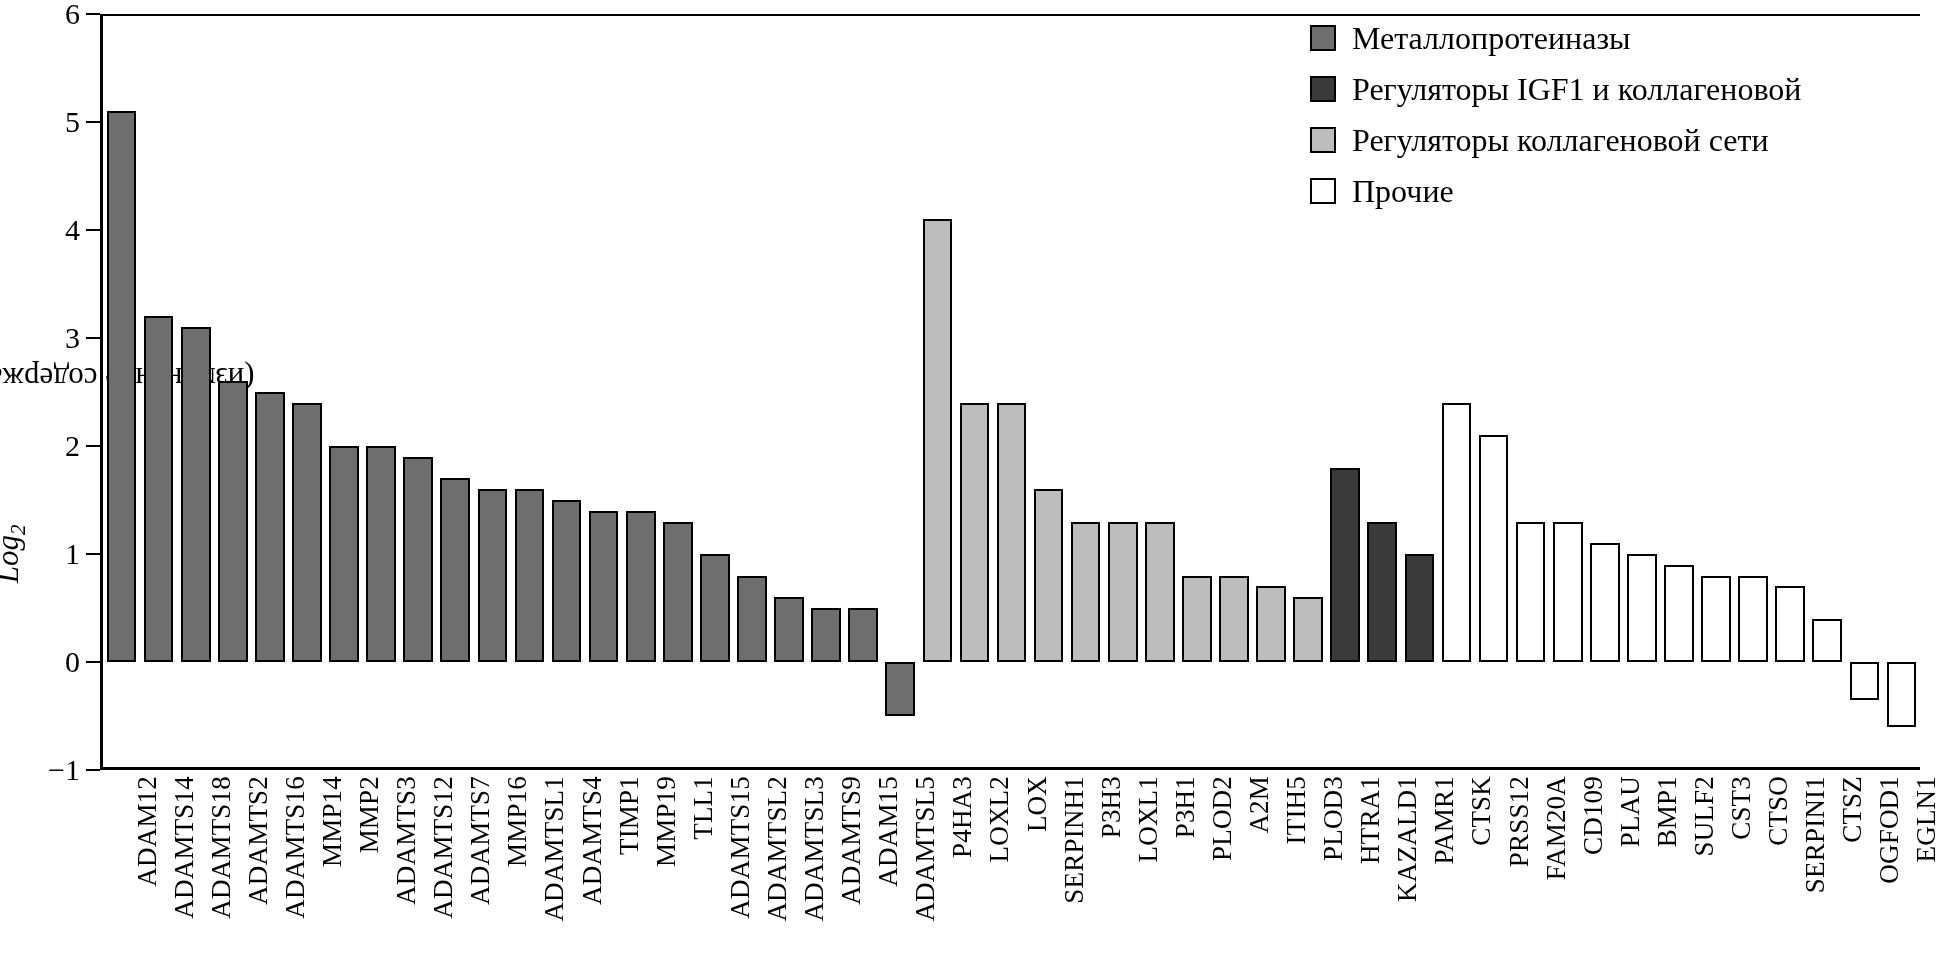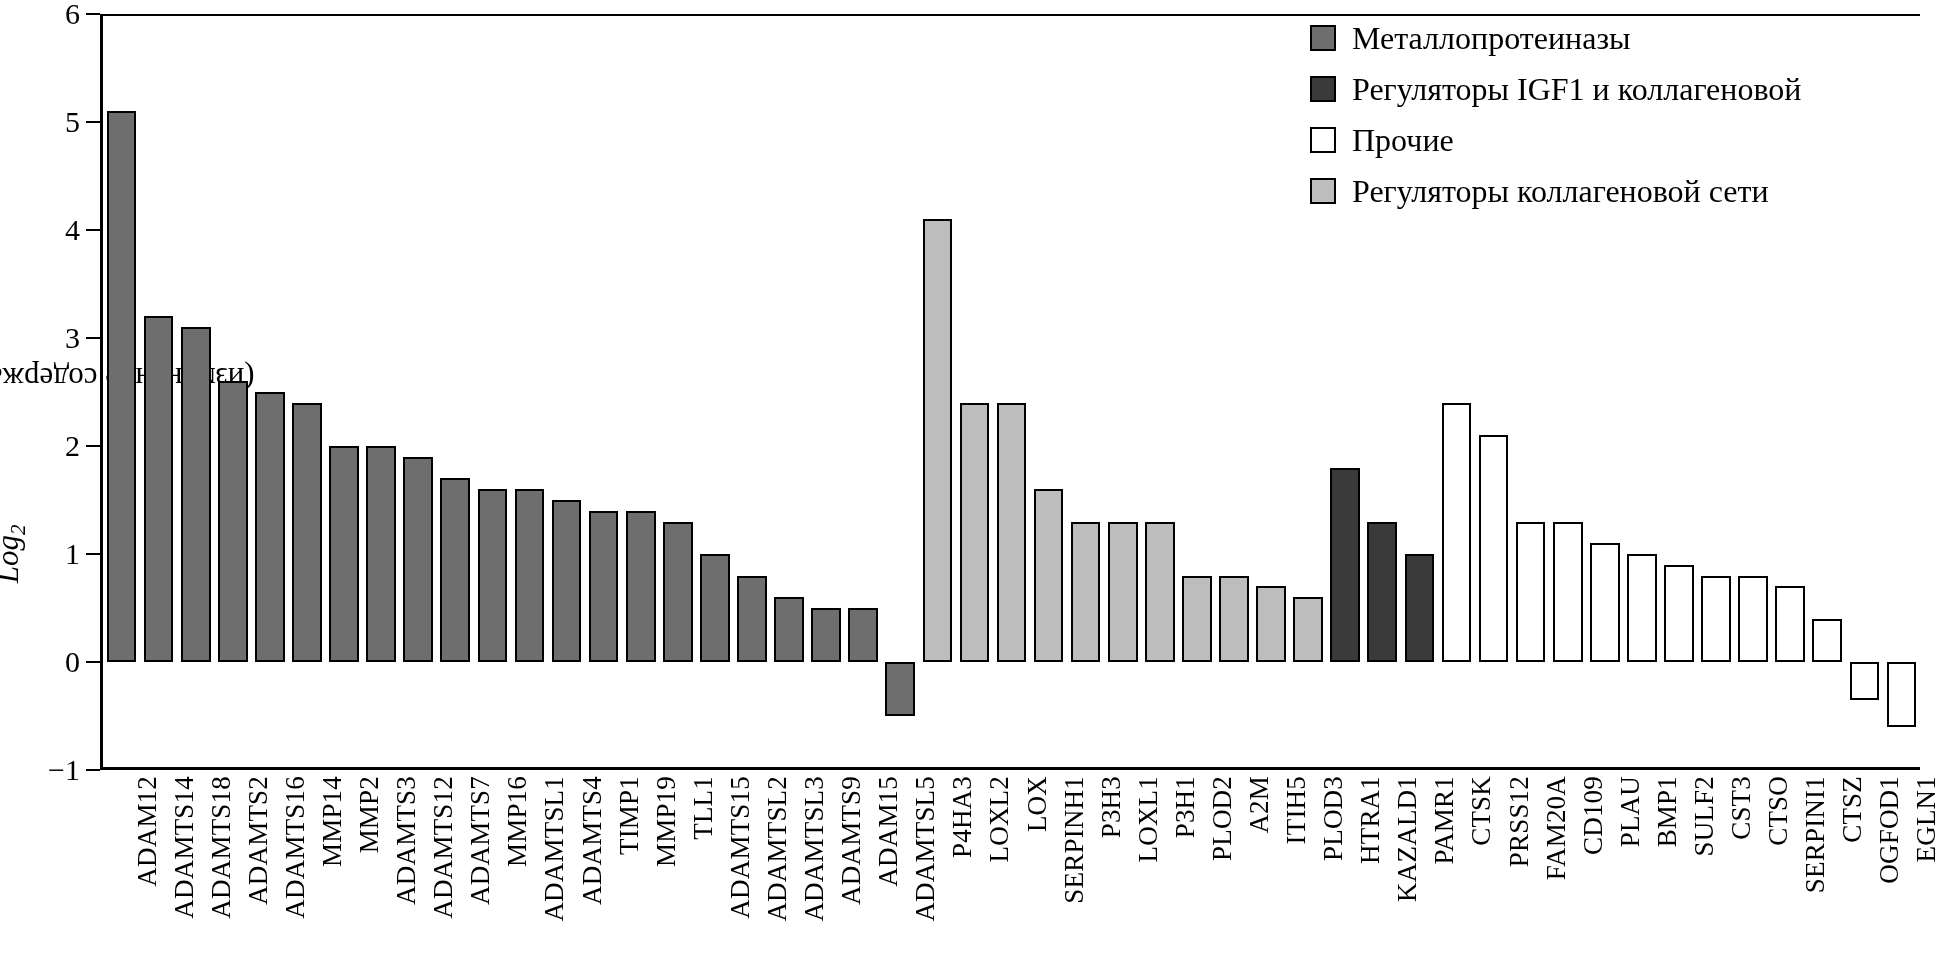--- a/index.html
+++ b/index.html
@@ -299,22 +299,22 @@
   <div id="legend">
       <div class="legend-row">
         <span class="legend-swatch" style="background: rgb(110, 110, 110);"></span>
         <span class="legend-text">Металлопротеиназы</span>
       </div>
       <div class="legend-row">
         <span class="legend-swatch" style="background: rgb(58, 58, 58);"></span>
         <span class="legend-text">Регуляторы IGF1 и коллагеновой</span>
       </div>
       <div class="legend-row">
+        <span class="legend-swatch" style="background: rgb(189, 189, 189);"></span>
+        <span class="legend-text">Регуляторы коллагеновой сети</span>
+      </div>
+      <div class="legend-row">
         <span class="legend-swatch" style="background: rgb(255, 255, 255);"></span>
         <span class="legend-text">Прочие</span>
       </div>
-      <div class="legend-row">
-        <span class="legend-swatch" style="background: rgb(189, 189, 189);"></span>
-        <span class="legend-text">Регуляторы коллагеновой сети</span>
-      </div>
     </div>
 
 </div>
 
 </body></html>

